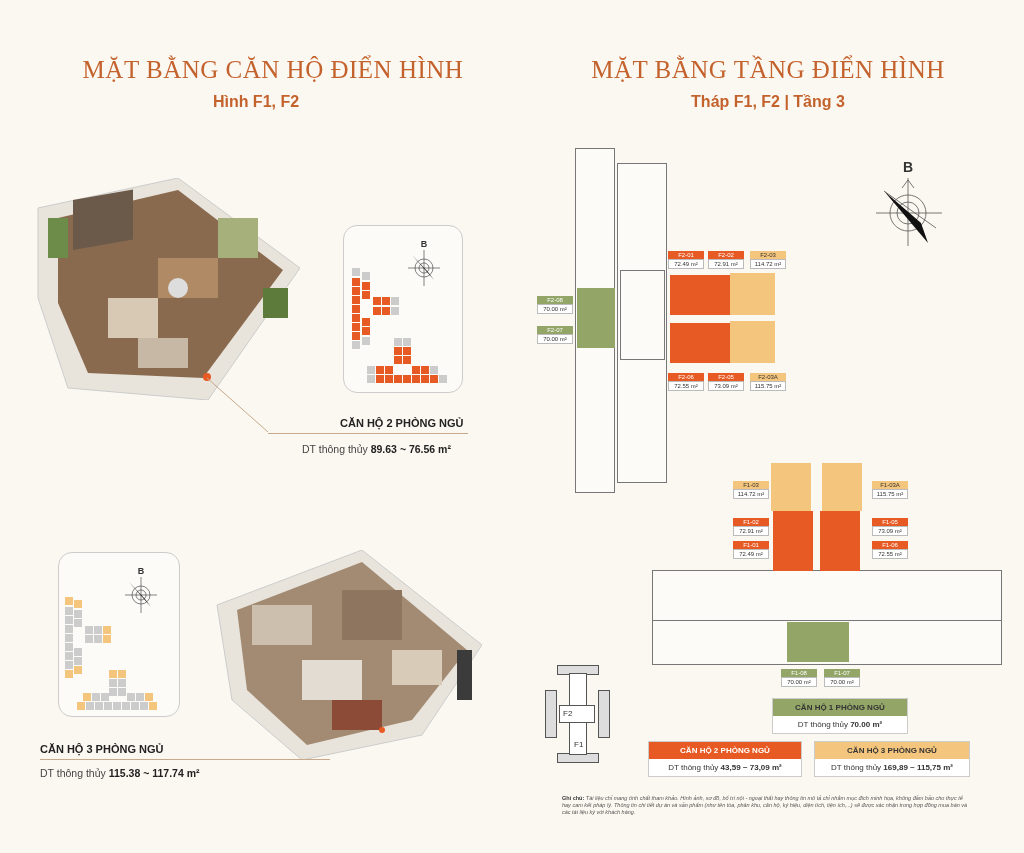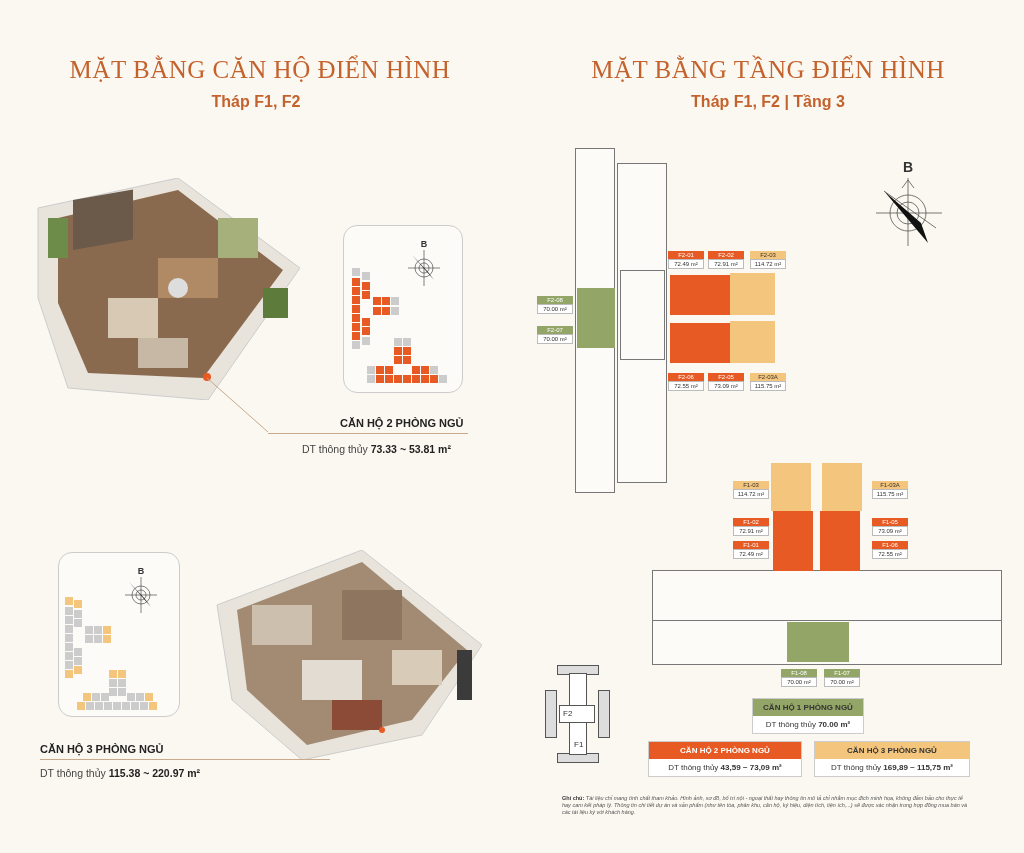--- a/index.html
+++ b/index.html
@@ -22,22 +22,22 @@
   .legend-box { position: absolute; border: 1px solid #ccc; background: #fff; }
   .legend-box .hd { font-size: 8px; font-weight: bold; text-align: center; padding: 4px 0; }
   .legend-box .bd { font-size: 8px; text-align: center; padding: 4px 0; color: #333; }
   .mini { position: absolute; border: 1px solid #ccc; background: #fcfbf7; border-radius: 14px; }
   .cell { position: absolute; width: 8px; height: 8px; }
   .note { font-size: 5.5px; color: #555; line-height: 7px; font-style: italic; }
 </style>
 </head>
 <body>
 
-<div class="abs title" style="left:4px;top:56px;width:512px;">MẶT BẰNG CĂN HỘ ĐIỂN HÌNH</div>
-<div class="abs subtitle" style="left:0;top:93px;width:512px;">Tháp F1, F2</div>
+<div class="abs title" style="left:17px;top:56px;width:512px;">MẶT BẰNG CĂN HỘ ĐIỂN HÌNH</div>
+<div class="abs subtitle" style="left:0;top:93px;width:512px;">Hình F1, F2</div>
 
 <div class="abs" style="left:28px;top:178px;width:272px;height:222px;">
   <svg width="272" height="222" viewBox="0 0 272 222">
     <polygon points="10,30 150,0 272,90 180,222 40,210 10,120" fill="#e8e4dc" stroke="#ccc"></polygon>
     <polygon points="30,40 150,12 255,92 175,200 60,195 30,125" fill="#8a6a4e"></polygon>
     <rect x="45" y="30" width="60" height="50" fill="#6b5a4a" transform="skewY(-10)"></rect>
     <rect x="130" y="80" width="60" height="40" fill="#b08a65"></rect>
     <rect x="190" y="40" width="40" height="40" fill="#a5b07a"></rect>
     <rect x="80" y="120" width="50" height="40" fill="#d8c9b5"></rect>
     <rect x="110" y="160" width="50" height="30" fill="#c7b8a6"></rect>
@@ -104,21 +104,21 @@
     <div class="cell" style="left:77px;top:149px;background:#e85a23"></div>
     <div class="cell" style="left:86px;top:149px;background:#e85a23"></div>
     <div class="cell" style="left:95px;top:149px;background:#ccc"></div>
   </div>
 </div>
 
 <div class="abs caption-h" style="left:340px;top:417px;width:120px;text-align:right;">CĂN HỘ 2 PHÒNG NGỦ</div>
 <div class="abs rule" style="left:268px;top:433px;width:200px;"></div>
 <div class="abs caption-d" style="left:302px;top:443px;">
   <span>DT thông thủy</span>
-  <b>73.33 ~ 53.81 m²</b>
+  <b>89.63 ~ 76.56 m²</b>
 </div>
 
 <div class="mini" style="left:58px;top:552px;width:122px;height:165px;">
   <svg class="abs" style="left:62px;top:12px;" width="40" height="50" viewBox="0 0 40 50">
     <text x="20" y="9" font-size="9" text-anchor="middle" font-weight="bold" fill="#333" font-family="Liberation Sans, sans-serif">B</text>
     <line x1="20" y1="12" x2="20" y2="48" stroke="#333" stroke-width="0.6"></line>
     <line x1="4" y1="30" x2="36" y2="30" stroke="#333" stroke-width="0.6"></line>
     <circle cx="20" cy="30" r="9" fill="none" stroke="#333" stroke-width="0.6"></circle>
     <circle cx="20" cy="30" r="5" fill="none" stroke="#333" stroke-width="0.6"></circle>
     <polygon points="8,17 30,42 24,34" fill="#111"></polygon>
@@ -180,21 +180,21 @@
     <rect x="120" y="150" width="50" height="30" fill="#8c4b36"></rect>
     <rect x="245" y="100" width="15" height="50" fill="#3b3b3b"></rect>
     <circle cx="170" cy="180" r="3" fill="#e85a23"></circle>
   </svg>
 </div>
 
 <div class="abs caption-h" style="left:40px;top:743px;">CĂN HỘ 3 PHÒNG NGỦ</div>
 <div class="abs rule" style="left:40px;top:759px;width:290px;"></div>
 <div class="abs caption-d" style="left:40px;top:767px;">
   <span>DT thông thủy</span>
-  <b>115.38 ~ 220.97 m²</b>
+  <b>115.38 ~ 117.74 m²</b>
 </div>
 
 <div class="abs title" style="left:512px;top:56px;width:512px;">MẶT BẰNG TẦNG ĐIỂN HÌNH</div>
 <div class="abs subtitle" style="left:512px;top:93px;width:512px;">Tháp F1, F2 | Tầng 3</div>
 
 <svg class="abs" style="left:866px;top:158px;" width="80" height="90" viewBox="0 0 80 90">
   <text x="42" y="14" font-size="14" text-anchor="middle" font-weight="bold" fill="#333" font-family="Liberation Sans, sans-serif">B</text>
   <line x1="42" y1="20" x2="42" y2="88" stroke="#555" stroke-width="0.8"></line>
   <line x1="10" y1="55" x2="76" y2="55" stroke="#555" stroke-width="0.8"></line>
   <polyline points="36,30 42,22 48,30" fill="none" stroke="#555" stroke-width="0.8"></polyline>
@@ -295,21 +295,21 @@
   <div class="abs" style="left:12px;top:0;width:42px;height:10px;border:1px solid #555;background:#ddd;"></div>
   <div class="abs" style="left:0;top:25px;width:12px;height:48px;border:1px solid #555;background:#ddd;"></div>
   <div class="abs" style="left:53px;top:25px;width:12px;height:48px;border:1px solid #555;background:#ddd;"></div>
   <div class="abs" style="left:12px;top:88px;width:42px;height:10px;border:1px solid #555;background:#ddd;"></div>
   <div class="abs" style="left:24px;top:8px;width:18px;height:82px;border:1px solid #555;background:#fff;"></div>
   <div class="abs" style="left:14px;top:40px;width:36px;height:18px;border:1px solid #555;background:#fff;"></div>
   <span class="abs" style="left:18px;top:44px;font-size:8px;color:#333;text-align:center;">F2</span>
   <span class="abs" style="left:29px;top:75px;font-size:8px;color:#333;">F1</span>
 </div>
 
-<div class="legend-box" style="left:752px;top:698px;width:112px;">
+<div class="legend-box" style="left:772px;top:698px;width:136px;">
   <div class="hd c-green" style="color:#333;">CĂN HỘ 1 PHÒNG NGỦ</div>
   <div class="bd"><span>DT thông thủy</span> <b>70.00 m²</b></div>
 </div>
 <div class="legend-box" style="left:648px;top:741px;width:154px;">
   <div class="hd c-orange" style="color:#fff;">CĂN HỘ 2 PHÒNG NGỦ</div>
   <div class="bd"><span>DT thông thủy</span> <b>43,59 ~ 73,09 m²</b></div>
 </div>
 <div class="legend-box" style="left:814px;top:741px;width:156px;">
   <div class="hd c-yellow" style="color:#333;">CĂN HỘ 3 PHÒNG NGỦ</div>
   <div class="bd"><span>DT thông thủy</span> <b>169,89 ~ 115,75 m²</b></div>

